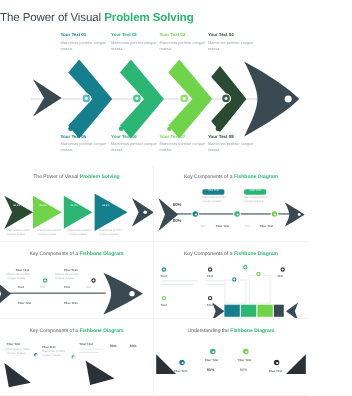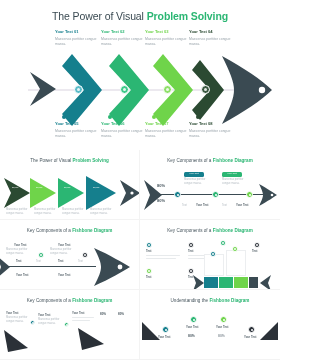--- a/index.html
+++ b/index.html
@@ -6,21 +6,21 @@
   body{
     width:280px;height:360px;background:#ffffff;
     font-family:"Liberation Sans","DejaVu Sans",sans-serif;
     overflow:hidden;position:relative;
   }
   .page{width:280px;height:360px;position:relative;background:#fdfdfd;}
 
   
   .hero{position:relative;width:280px;height:150px;background:#ffffff;overflow:hidden;}
   .hero-title{
-    position:absolute;top:10px;left:0;width:280px;text-align:center;
+    position:absolute;top:10px;left:0;width:280px;
     font-size:10.5px;color:#3a4a52;font-weight:400;letter-spacing:-0.1px;
     white-space:nowrap;
   }
   .hero-title .accent{color:#2bb673;font-weight:700;}
   .hero-title .plain{font-weight:400;}
 
   .spine{
     position:absolute;left:28px;top:89px;width:224px;height:1.5px;
     background:#ece9ef;
   }

